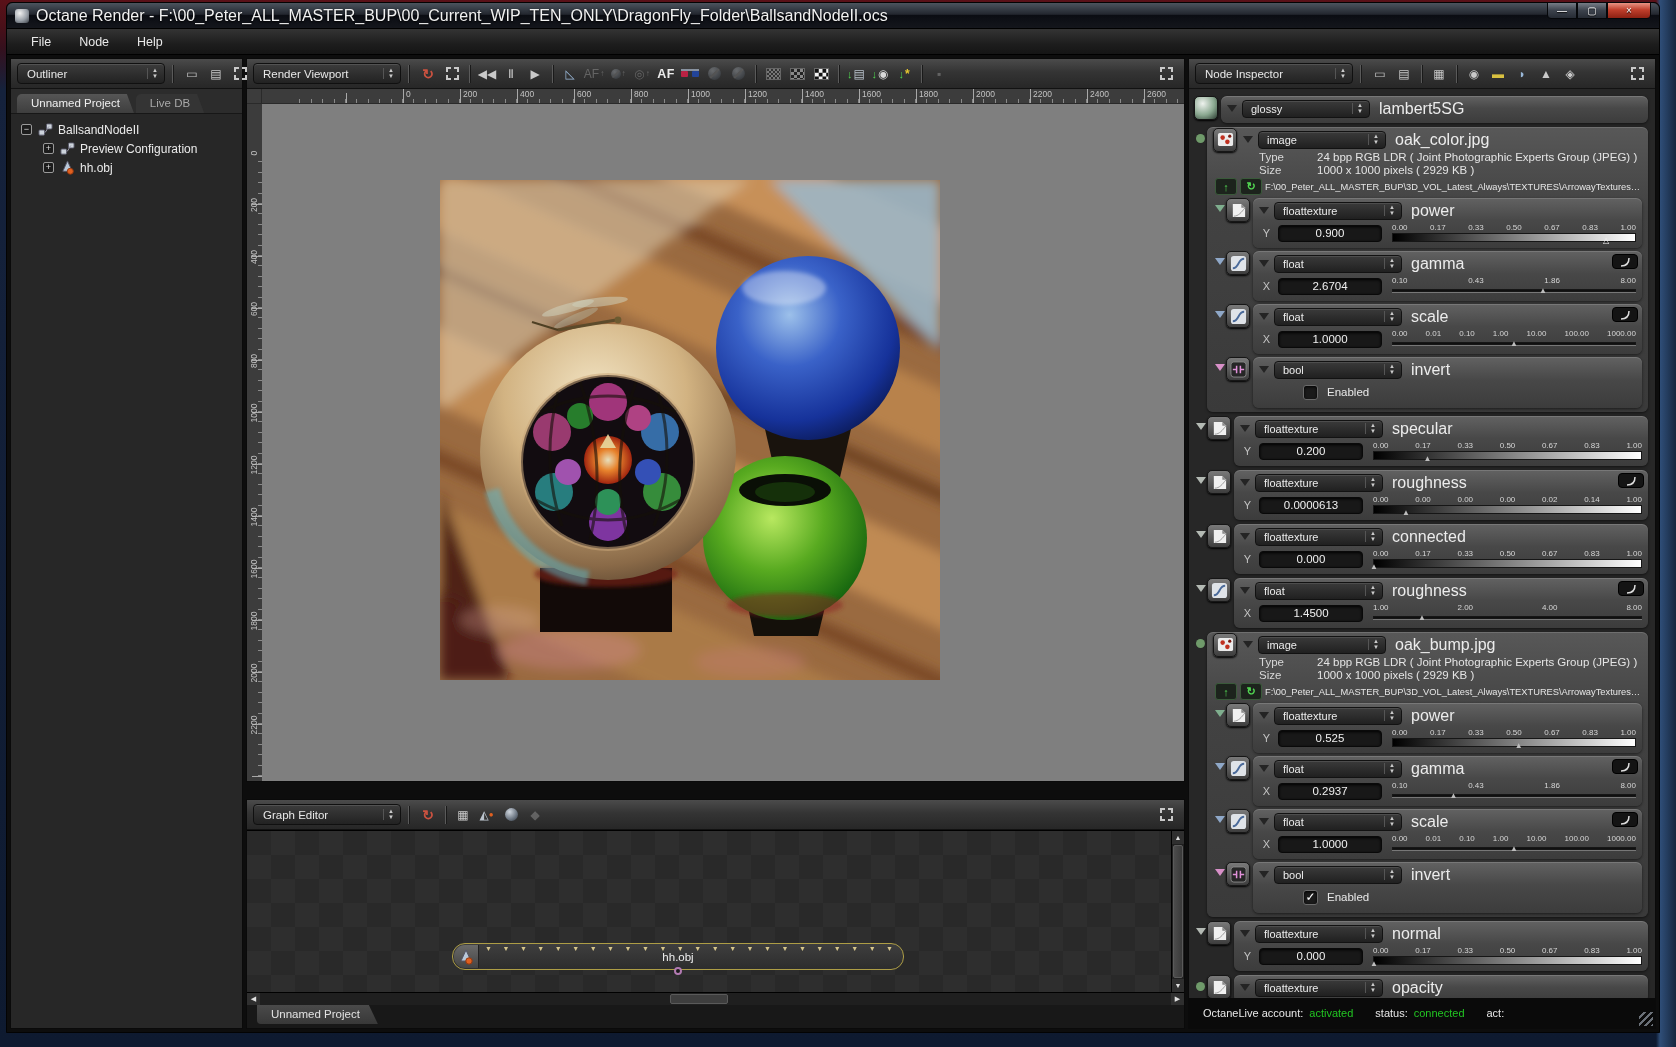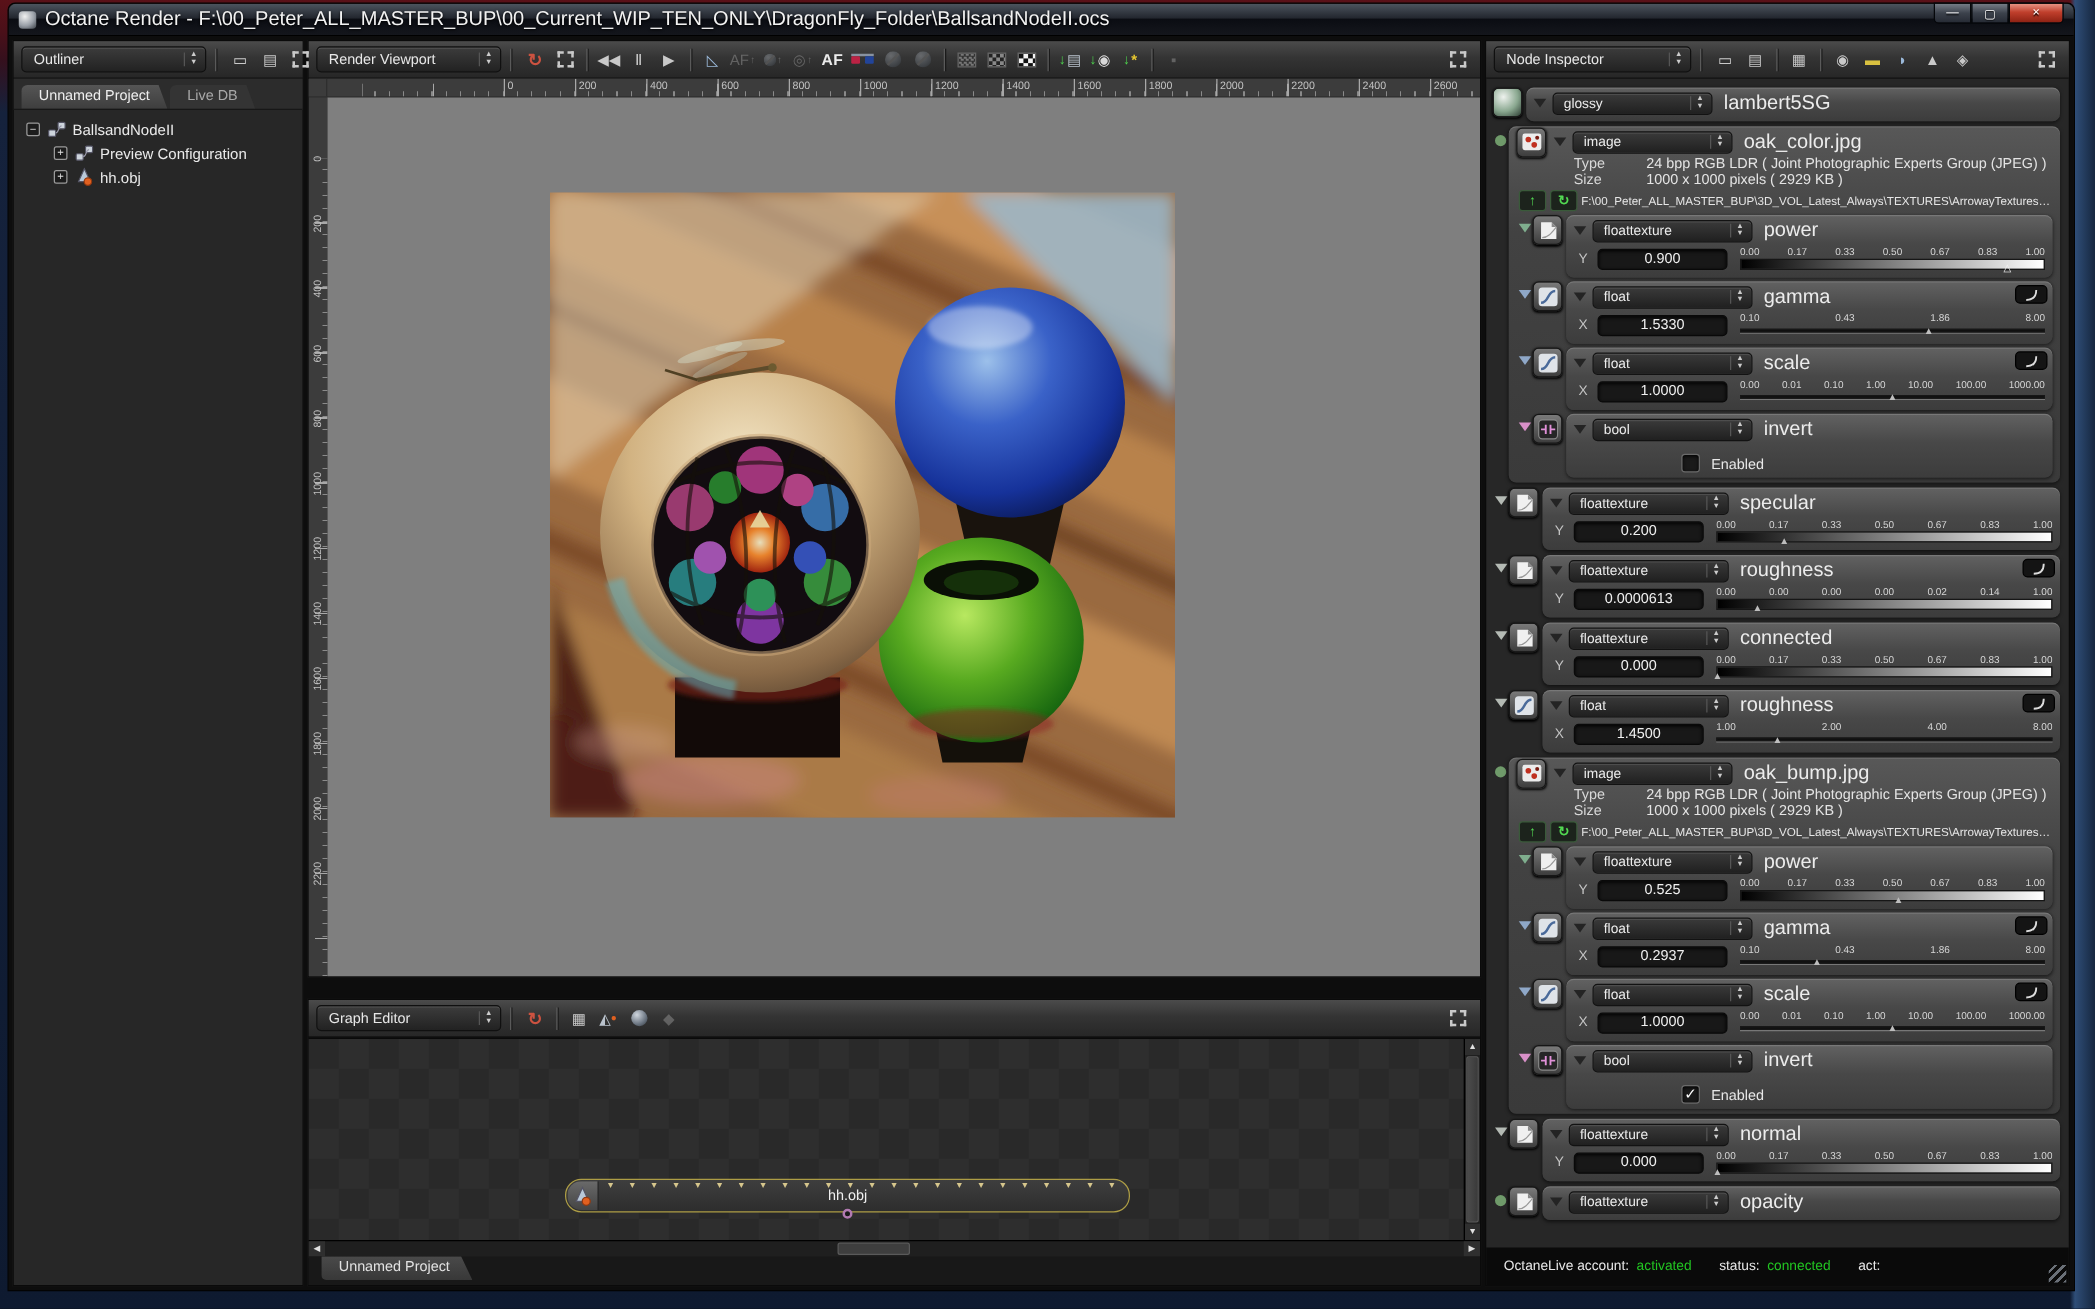--- a/index.html
+++ b/index.html
@@ -140,21 +140,21 @@
   .axis{width:15px;text-align:center;color:#c4c4c4;font-size:11px;flex:none}
   .val{width:104px;height:17px;flex:none;margin-left:4px;border-radius:4px;background:#181818;border:1px solid #090909;
     box-shadow:inset 0 1px 3px #000;color:#f0f0f0;font-size:11.5px;display:flex;align-items:center;justify-content:center}
   .sliderwrap{flex:1;margin-left:10px;position:relative;padding-bottom:2px}
   .ticks{display:flex;justify-content:space-between;font-size:8px;color:#d6d6d6;height:10px;overflow:hidden}
   .bar{position:relative;height:9px;border:1px solid #161616}
   .bar.gradient{background:linear-gradient(to right,#000,#fff)}
   .bar.thin{height:3px;margin-top:3px;margin-bottom:3px;background:#101010;box-shadow:0 1px 0 #777}
   .handle{position:absolute;top:100%;margin-top:-4px;transform:translateX(-50%);font-size:8px;line-height:8px;color:#bdbdbd}
   .handle.hollow{color:#f2f2f2}
-  .boolrow{display:flex;align-items:flex-end;gap:9px;height:24px;margin-left:86px}
+  .boolrow{display:flex;align-items:center;gap:9px;height:24px;margin-left:44px}
   .chk{width:15px;height:15px;border-radius:3px;background:#1a1a1a;border:1px solid #6a6a6a;box-shadow:inset 0 1px 3px #000;
     color:#fff;font-size:12px;line-height:13px;text-align:center}
   .chklbl{font-size:11.5px;color:#e8e8e8}
   .inforow{display:flex;margin:1px 0 1px 46px;font-size:11.5px;color:#e4e4e4}
   .inforow .k{width:58px;flex:none;color:#d8d8d8}
   .pathrow{display:flex;align-items:center;gap:3px;margin:2px 0 2px 2px}
   .pbtn{width:22px;height:17px;flex:none;border-radius:3px;background:#1c231c;border:1px solid #3a5a3a;color:#52d852;
     font-size:11px;font-weight:bold;display:flex;align-items:center;justify-content:center}
   .pathtxt{font-size:9.3px;color:#e6e6e6;white-space:nowrap;overflow:hidden;text-overflow:ellipsis}
   .childwrap{margin-top:3px}
@@ -175,20 +175,25 @@
   <div id="titlebar">
     <span id="app-logo"></span>
     <span id="win-title">Octane Render - F:\00_Peter_ALL_MASTER_BUP\00_Current_WIP_TEN_ONLY\DragonFly_Folder\BallsandNodeII.ocs</span>
     <span id="win-controls">
         <span class="wbtn">—</span>
         <span class="wbtn">▢</span>
         <span class="wbtn close">×</span>
       </span>
   </div>
 
+  <div id="menubar">
+      <span class="menu-item">File</span>
+      <span class="menu-item">Node</span>
+      <span class="menu-item">Help</span>
+    </div>
 
   <div id="main">
 
     <div id="outliner" class="panel">
       <div class="ptool">
         <div class="selector">
           <span>Outliner</span>
           <span class="spin">
               <span>▲</span>
               <span>▼</span>
@@ -684,21 +689,21 @@
                       </div>
                       <span class="stitle">gamma</span>
                     </div>
                     <span class="cbtn">
                       <svg width="12" height="12" viewBox="0 0 12 12">
                         <path d="M2 10 Q10 10 10 2" stroke="#ddd" stroke-width="1.5" fill="none"></path>
                       </svg>
                     </span>
                     <div class="sctl">
                       <span class="axis">X</span>
-                      <div class="val">1.5330</div>
+                      <div class="val">2.6704</div>
                       <div class="sliderwrap">
                         <div class="ticks">
                           <span>0.10</span>
                           <span>0.43</span>
                           <span>1.86</span>
                           <span>8.00</span>
                         </div>
                         <div class="bar thin">
                           <span class="handle" style="left: 62%;">▲</span>
                         </div>

